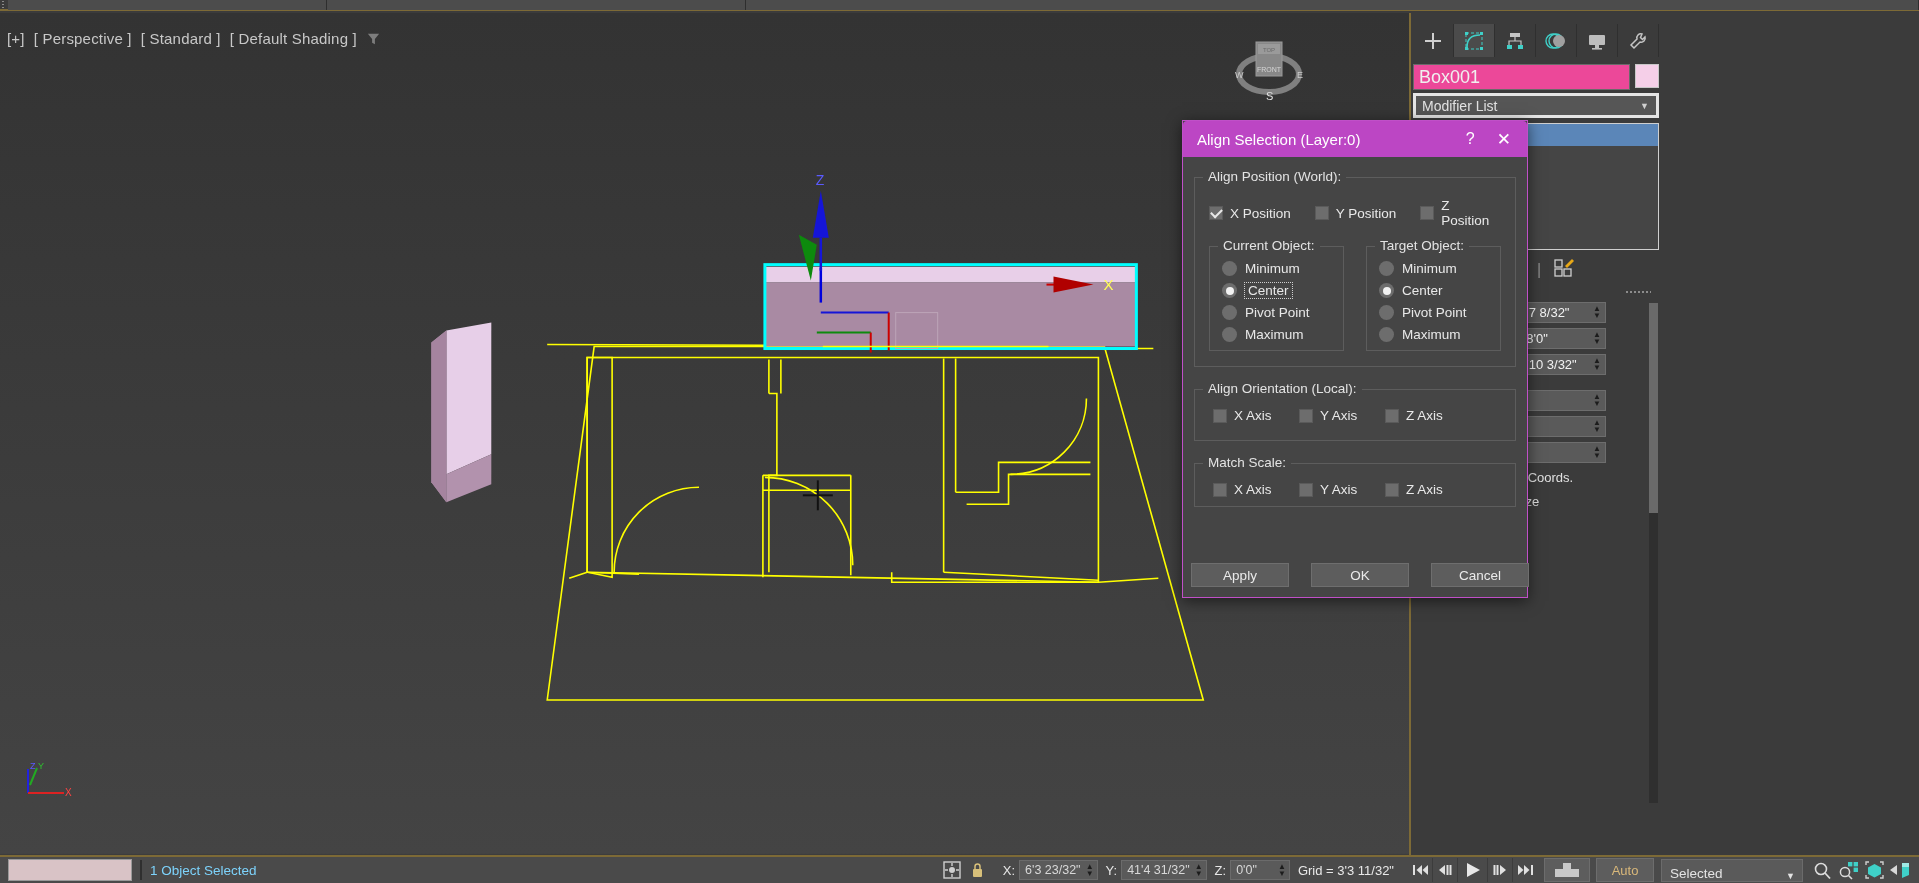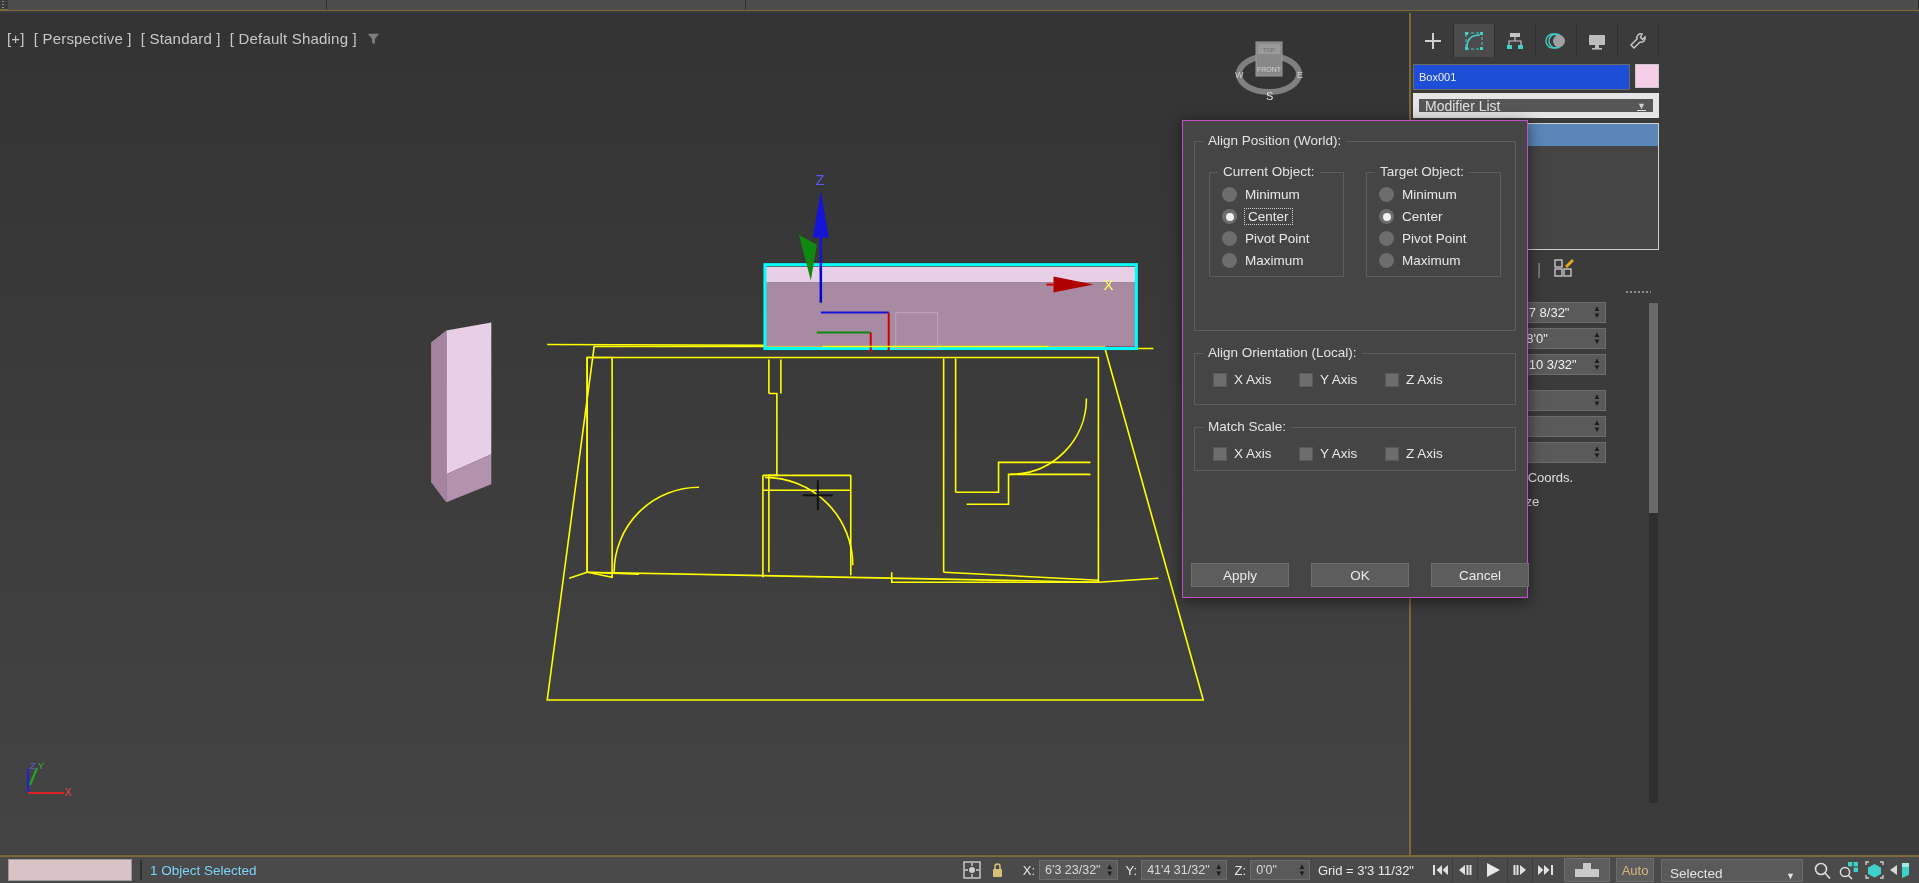--- a/index.html
+++ b/index.html
@@ -57,29 +57,29 @@
     display: flex; align-items: stretch; background: #3b3b3b;
   }
   .cmd-tab {
     width: 41px; display: flex; align-items: center; justify-content: center;
     border-right: 1px solid #2f2f2f;
   }
   .cmd-tab.active { background: #4b4b4b; }
 
   #name-row { position: absolute; left: 0; top: 51px; width: 246px; height: 26px; display: flex; gap: 5px; }
   #obj-name {
-    flex: 1; background: #1d4ed8; border: 1px solid #6a6a6a; color: #f0f0f0;
-    font-size: 11px; padding: 2px 5px; display: flex; align-items: center;
+    flex: 1; background: #ec4899; border: 1px solid #6a6a6a; color: #f0f0f0;
+    font-size: 18px; padding: 2px 5px; display: flex; align-items: center;
   }
   #obj-color { width: 24px; height: 24px; border: 1px solid #c8c8c8; }
 
   #modlist {
     position: absolute; left: 0; top: 80px; width: 246px; height: 25px;
-    background: #565656; border: 6px solid #e5e5e5; display: flex;
-    align-items: center; padding-left: 6px; font-size: 14px; color: #e2e2e2; text-decoration: underline;
+    background: #565656; border: 3px solid #e5e5e5; display: flex;
+    align-items: center; padding-left: 6px; font-size: 14px; color: #e2e2e2;
   }
   #modlist .caret { margin-left: auto; margin-right: 7px; font-size: 9px; color: #d0d0d0; }
 
   #mod-stack {
     position: absolute; left: 0; top: 110px; width: 246px; height: 127px;
     background: #454545; border: 1px solid #cfcfcf;
   }
   #mod-stack-sel { height: 22px; background: #5b86b8; }
 
   #mod-tools {
@@ -190,21 +190,21 @@
     position: absolute; right: 3px; top: 2px; display: flex; flex-direction: column;
     gap: 1px; line-height: 7px; font-size: 8px; color: #1c1c1c;
   }
   #grid-text { font-size: 13px; color: #e9e9e9; margin-right: 14px; white-space: nowrap; }
   #playback { display: flex; align-items: center; gap: 0; }
   .pb { width: 25px; height: 24px; display: flex; align-items: center; justify-content: center;
         border-right: 1px solid #3c3c3c; cursor: pointer; }
   .pb:last-child { border-right: none; }
   #keymode { width: 46px; height: 24px; background: #5d5d5d; border: 1px solid #6d6d6d;
              margin: 0 6px; display: flex; align-items: center; justify-content: center; cursor: pointer; }
-  #autokey { width: 38px; height: 24px; background: #5d5d5d; border: 1px solid #6d6d6d;
+  #autokey { width: 58px; height: 24px; background: #5d5d5d; border: 1px solid #6d6d6d;
              display: flex; align-items: center; justify-content: center;
              font-size: 13px; color: #d9b87a; cursor: pointer; }
   #sel-filter {
     width: 142px; height: 23px; background: #5a5a5a; border: 1px solid #6b6b6b;
     margin-left: 7px; display: flex; align-items: flex-end; padding-left: 8px;
     font-size: 13.5px; color: #e4e4e4; cursor: pointer;
   }
   #sel-filter .caret { margin-left: auto; margin-right: 7px; font-size: 9px; }
   .sb-icon { width: 26px; height: 24px; display: flex; align-items: center; justify-content: center; cursor: pointer; }
 </style>
@@ -461,24 +461,44 @@
       <div class="prm-text">apping Coords.</div>
       <div class="prm-text">Map Size</div>
     </div>
 
     <div id="panel-scroll">
       <div class="thumb"></div>
     </div>
   </div>
 
   <div id="align-dialog">
+    <div id="dlg-title">
+      <span>Align Selection (Layer:0)</span>
+      <span class="spacer"></span>
+      <span id="dlg-help">?</span>
+      <span id="dlg-close">✕</span>
+    </div>
 
     <div class="group" style="margin-top:20px; height:190px;">
       <span class="glabel">Align Position (World):</span>
 
+      <div class="cbrow" style="margin-top:8px; padding:0 4px;">
+        <span class="cbitem" style="width:106px">
+          <span class="cbox checked"></span>
+          <span>X Position</span>
+        </span>
+        <span class="cbitem" style="width:106px">
+          <span class="cbox"></span>
+          <span>Y Position</span>
+        </span>
+        <span class="cbitem">
+          <span class="cbox"></span>
+          <span>Z Position</span>
+        </span>
+      </div>
 
       <div style="display:flex; gap:22px; margin-top:18px; padding:0 4px;">
 
         <div class="group" style="margin:0; width:146px; padding:14px 10px 6px 12px;">
           <span class="glabel">Current Object:</span>
           <div class="ritem">
             <span class="radio"></span>
             <span class="rlabel">Minimum</span>
           </div>
           <div class="ritem">

